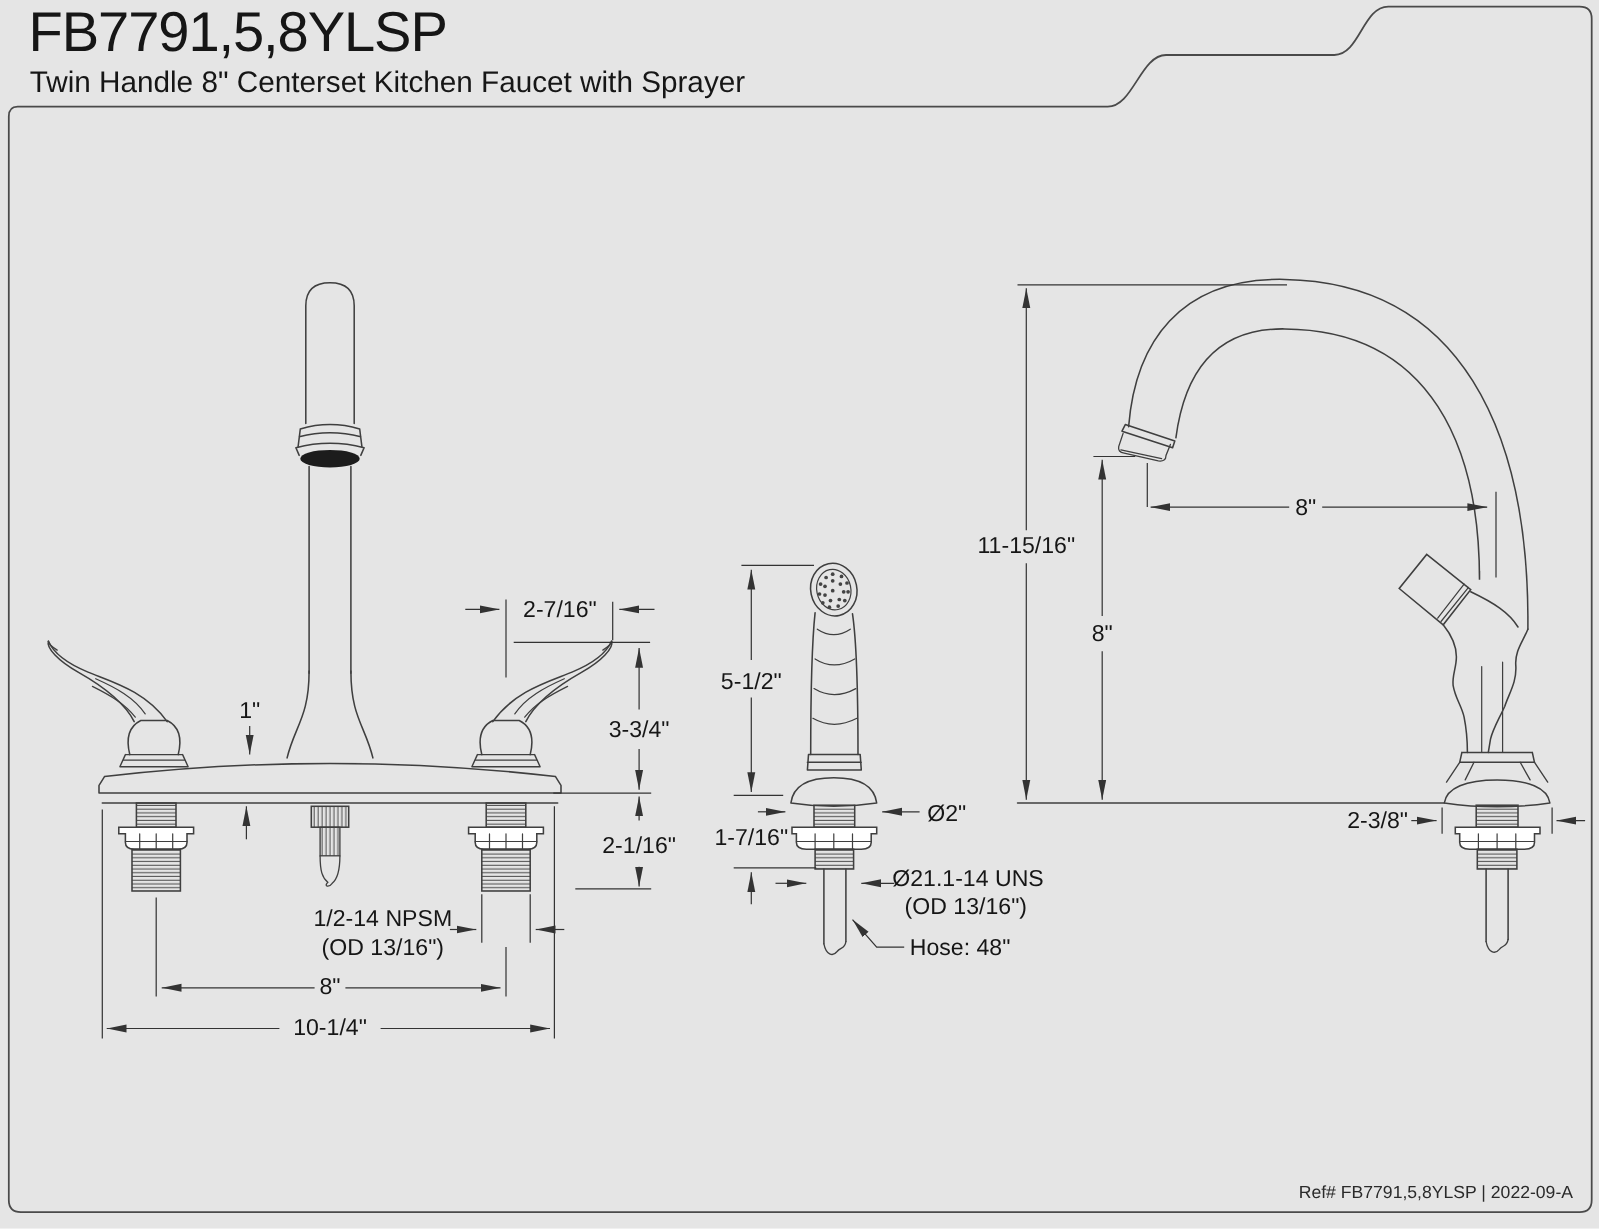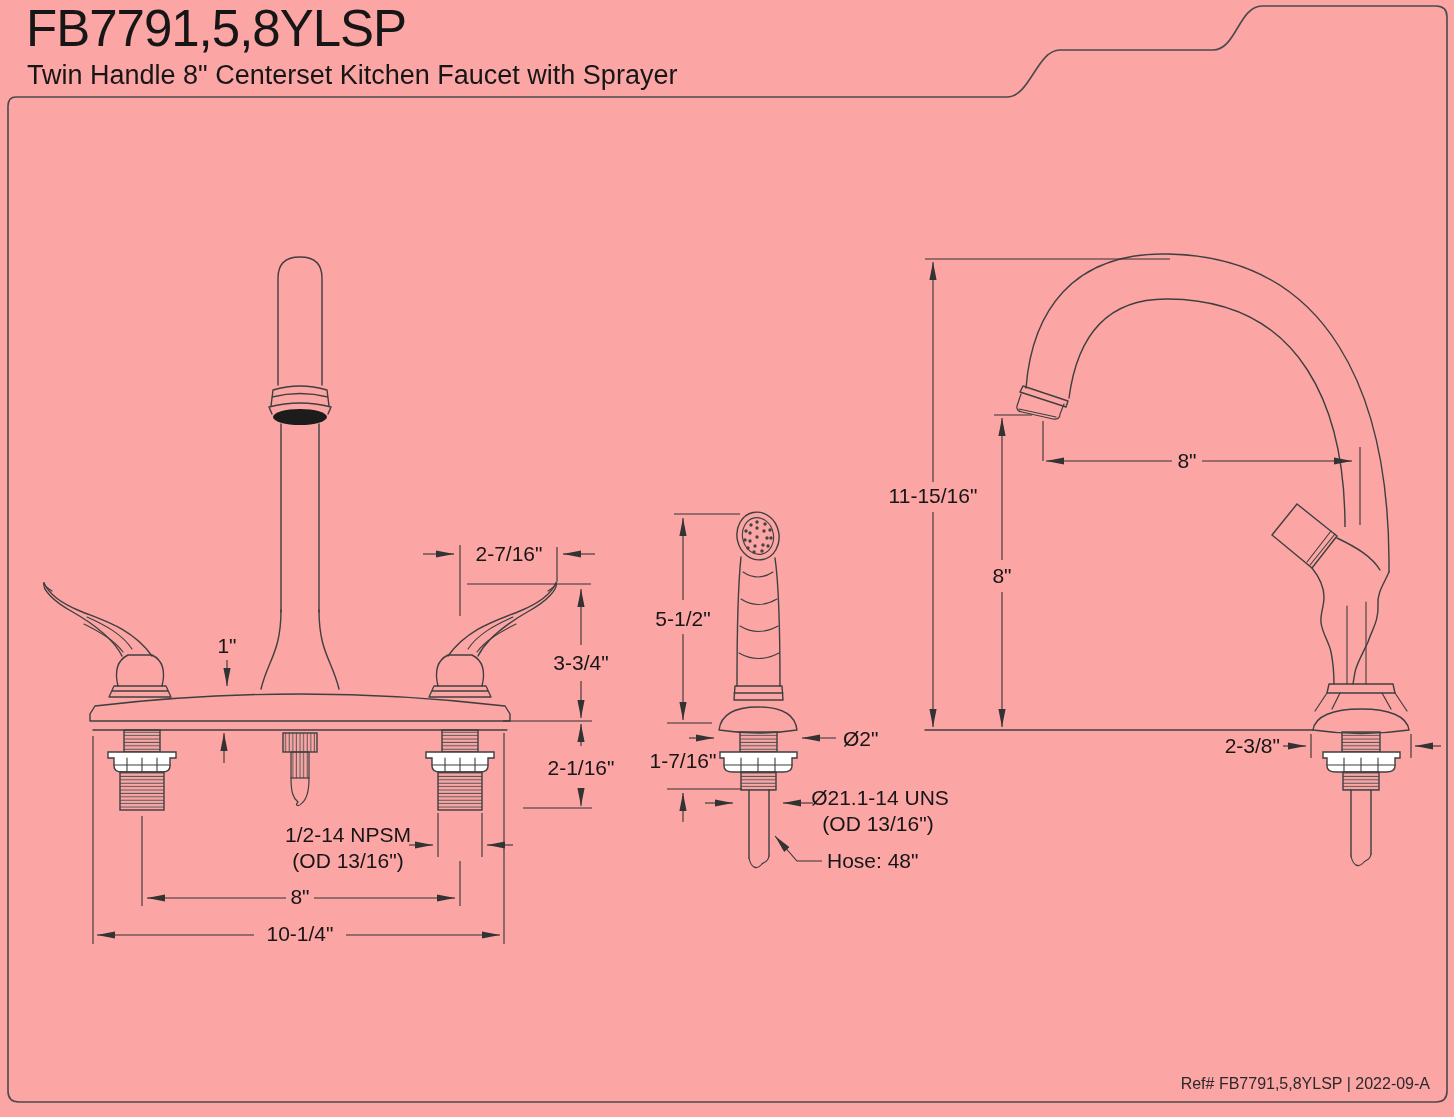--- a/index.html
+++ b/index.html
@@ -1,16 +1,16 @@
 <!DOCTYPE html>
 <html><head>
 <meta charset="utf-8">
 <style>
   html,body{margin:0;padding:0;background:#fff;}
-  .sheet{position:relative;width:1454px;height:1117px;background:#fca5a5;overflow:hidden;
+  .sheet{position:relative;width:1454px;height:1117px;background:#e5e5e5;overflow:hidden;
          font-family:"Liberation Sans", sans-serif;}
   svg{display:block;}
   svg text{font-family:"Liberation Sans", sans-serif;fill:#161616;}
   .t-title{font-size:51px;letter-spacing:-1px;}
   .t-sub{font-size:27px;}
   .t-dim{font-size:21px;}
   .t-ref{font-size:16px;fill:#2a2a2a;}
 </style>
 </head>
 <body>

